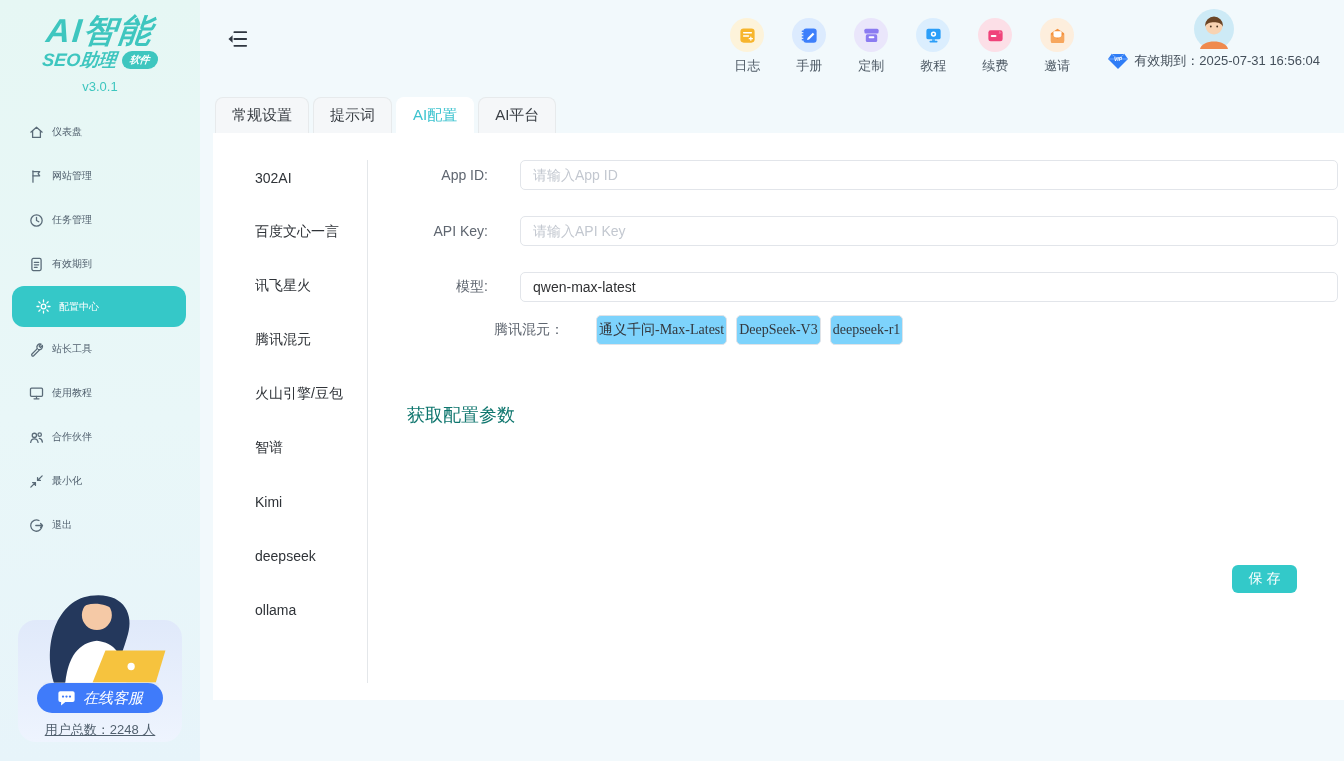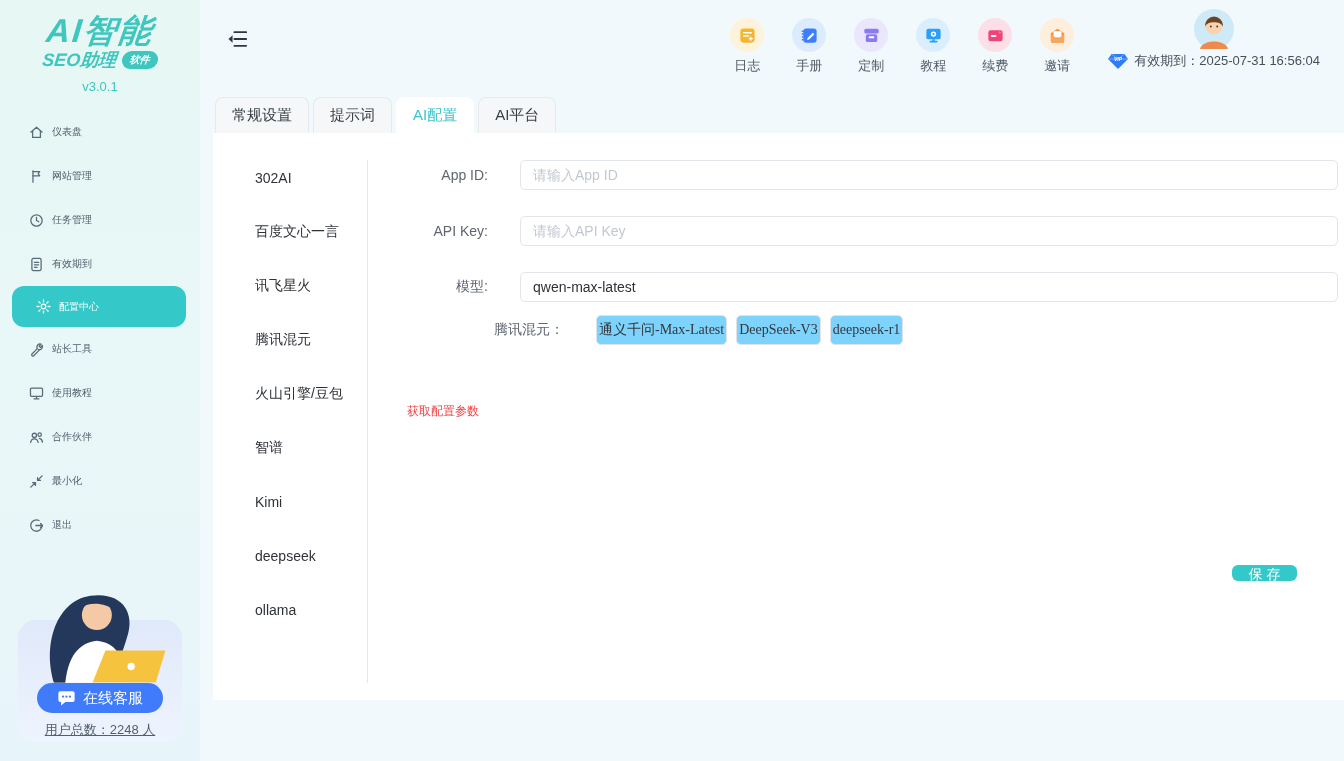--- a/index.html
+++ b/index.html
@@ -33,21 +33,21 @@
   .support-card {
     position:relative; border-radius:18px; height:122px;
     background:linear-gradient(180deg,#e0e9fa 0%,#eef4fe 100%);
     padding-top:63px;
   }
   .woman-svg { position:absolute; top:-36px; left:6px; width:150px; z-index:1; pointer-events:none; }
   .cs-button {
     position:relative; z-index:2; margin:0 auto; width:126px; height:30px;
     background:#3f7bfa; border:none; border-radius:16px; color:#fff;
     font-size:15px; display:flex; align-items:center; justify-content:center; gap:7px;
-    cursor:pointer; font-family:inherit;
+    cursor:pointer; font-family:inherit;font-style:italic;
   }
   .users { position:relative; z-index:2; text-align:center; font-size:13px; color:#51606e; margin-top:8px;text-decoration:underline; }
   
   .main { flex:1; position:relative; display:flex; flex-direction:column; }
   .topbar { height:90px; display:flex; justify-content:space-between; align-items:flex-start; padding-left:25px; }
   .fold-btn { margin-top:27px; background:none; border:none; cursor:pointer; padding:2px; }
   .topbar-right { display:flex; align-items:flex-start; gap:30px; padding-right:24px; }
   .shortcuts { display:flex; gap:20px; margin-top:18px; }
   .shortcut { width:42px; display:flex; flex-direction:column; align-items:center; gap:5px; font-size:13px; color:#4f5b66; cursor:pointer; }
   .icon-circle { width:34px; height:34px; border-radius:50%; display:flex; align-items:center; justify-content:center; }
@@ -84,23 +84,23 @@
     margin-left:6px; width:818px; height:30px; border:1px solid #e2e5ea; border-radius:5px;
     padding:0 12px; font-size:14px; color:#303133; background:#fff; font-family:inherit; outline:none;
   }
   .finput::placeholder { color:#c3c8d0; }
   .sub-label { margin-left:126px; font-size:14px; color:#5f6670; margin-right:6px; }
   .model-btns { display:flex; gap:9px; }
   .model-btn {
     height:30px; padding:0 2px; border:1px solid #dfe3e8; border-radius:5px;
     background:#7dd3fc; font-size:14px; color:#33373d; cursor:pointer; font-family:Liberation Serif, serif;
   }
-  .fetch-link { display:inline-block; margin-left:39px; margin-top:32px; font-size:12px; color:#ef4444; text-decoration:none; cursor:pointer; }
+  .fetch-link { display:inline-block; margin-left:39px; margin-top:32px; font-size:18px; color:#0f766e; text-decoration:none; cursor:pointer; }
   .save-btn {
-    position:absolute; right:47px; top:565px; width:65px; height:16px;
+    position:absolute; right:47px; top:565px; width:65px; height:28px;
     background:#33c9c9; color:#fff; border:none; border-radius:6px; font-size:14px;
     cursor:pointer; font-family:inherit; z-index:5;
   }
 </style>
 </head>
 <body>
 
 <aside class="sidebar">
   <div class="logo-block">
     <div class="logo-line1">AI智能</div>

